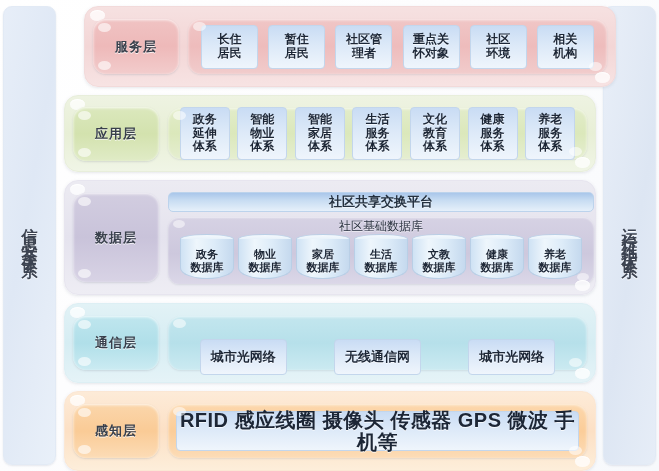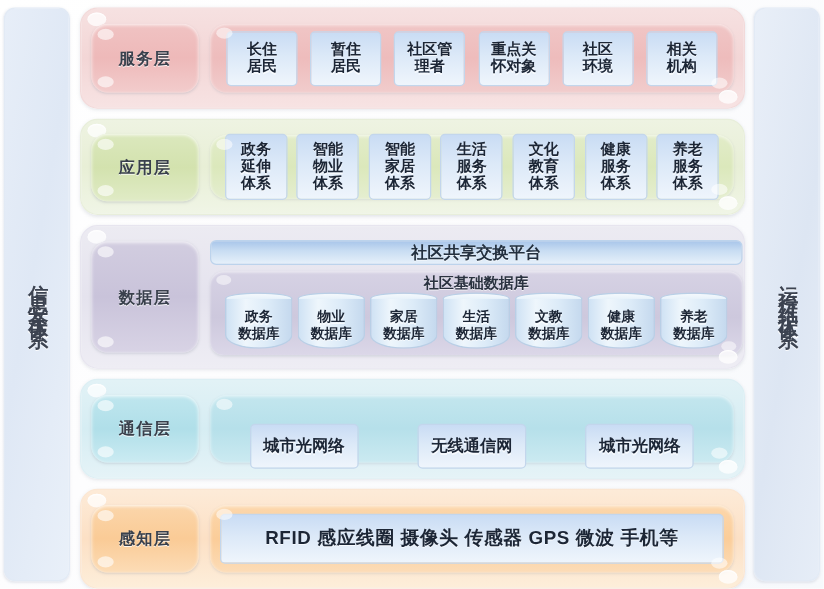--- a/index.html
+++ b/index.html
@@ -163,20 +163,21 @@
     box-sizing: border-box;
     text-shadow: 0 1px 0 rgba(255,255,255,0.7);
   }
 
   
   #row-service {
     top: 2px;
     height: 81px;
     background: linear-gradient(180deg,#f6e1e1 0%,#f3d6d6 50%,#f7e3e3 100%);
     border: 1px solid #f2dada;
+    margin-left: 20px;
   }
   #row-service .layer-title {
     background: linear-gradient(180deg,#f0c3c3 0%,#eeb9b9 50%,#f2cccc 100%);
   }
   #row-service .layer-body {
     background: linear-gradient(180deg,#f0c6c6 0%,#eebcbc 50%,#f1cccc 100%);
   }
   #row-service .chip {
     width: 57px;
     height: 44px;
@@ -257,21 +258,21 @@
     width: 12px; height: 8px;
     border-radius: 50%;
     background: rgba(255,255,255,0.5);
   }
   .db-group::before { left: 5px; top: 3px; }
   .db-group::after  { right: 5px; bottom: 3px; }
 
   .db-group-title {
     text-align: center;
     font-size: 12px;
-    font-weight: 700;
+    font-weight: 400;
     color: #2a3240;
     line-height: 15px;
     text-shadow: 0 1px 0 rgba(255,255,255,0.65);
   }
   .db-row {
     display: flex;
     justify-content: space-between;
     align-items: flex-start;
     padding: 0 2px;
   }
@@ -347,21 +348,21 @@
   #row-sense .layer-title {
     background: linear-gradient(180deg,#fbd6ab 0%,#facb96 50%,#fcdcb6 100%);
   }
   #row-sense .layer-body {
     background: linear-gradient(180deg,#fcd7ac 0%,#fbcd99 50%,#fcdcb7 100%);
     justify-content: center;
   }
   #row-sense .chip {
     width: 100%;
     height: 40px;
-    font-size: 15px;
+    font-size: 20px;
     letter-spacing: 0.5px;
   }
 </style>
 </head>
 <body>
 
 <div id="diagram">
 
   <div class="side-panel left">
     <div class="side-label">信息安全体系</div>

